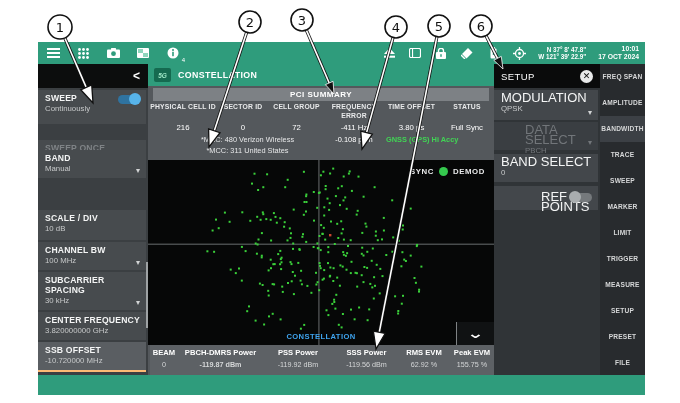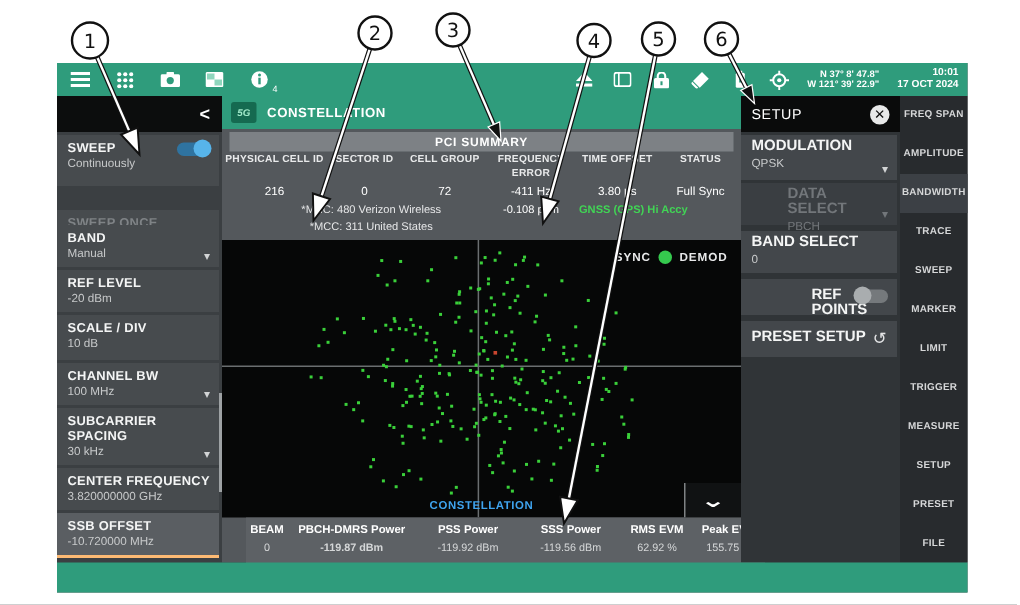--- a/index.html
+++ b/index.html
@@ -54,35 +54,35 @@
 
   .plot { position:absolute; left:0; top:96px; width:346px; height:185px; background:#060707; }
   .plot svg { position:absolute; left:0; top:0; }
   .syncrow { position:absolute; right:9px; top:7px; display:flex; align-items:center; gap:5px; }
   .syncrow .st { color:#e8e9ea; font-size:7.8px; font-weight:bold; letter-spacing:.6px; }
   .led { width:9px; height:9px; border-radius:50%; background:#35c94e; }
   .caption { position:absolute; left:0; right:0; bottom:4px; text-align:center; color:#3fa4ef; font-size:7.6px; font-weight:bold; letter-spacing:.4px; }
   .chevbtn { position:absolute; right:0; bottom:0; width:38px; height:23px; background:#101213; border-left:1px solid #7e8284; display:flex; align-items:center; justify-content:center; }
   .chevbtn span { color:#fff; font-size:13px; font-weight:bold; line-height:10px; transform:scaleX(1.6); }
 
-  .meas { position:absolute; left:16px; top:281px; width:346px; height:31px; background:#5d6165; }
+  .meas { position:absolute; left:2px; top:281px; width:346px; height:31px; background:#5d6165; }
   .meas-head, .meas-vals { position:absolute; left:0; width:346px; display:flex; }
   .meas-head { top:3px; }
   .meas-vals { top:15px; }
   .meas-head div { color:#fff; font-size:7.6px; font-weight:bold; text-align:center; }
   .meas-vals div { color:#d5d7d8; font-size:7.2px; text-align:center; }
   .m0{width:28px;} .m1{width:85px;font-weight:bold;} .m2{width:70px;} .m3{width:67px;} .m4{width:48px;} .m5{width:48px;}
 
   
   .setup { position:absolute; left:456px; top:22px; width:106px; height:311px; background:#303437; }
   .setup-head { position:absolute; left:0; top:0; width:106px; height:24px; background:#0a0b0b; display:flex; align-items:center; padding:0 7px; }
   .setup-head .t { color:#fff; font-size:9.5px; letter-spacing:.4px; }
   .closex { margin-left:auto; width:13px; height:13px; border-radius:50%; background:#e8e9e9; color:#0a0b0b; font-size:9px; font-weight:bold; display:flex; align-items:center; justify-content:center; line-height:13px; }
   .stile { position:absolute; left:0; width:104px; background:#43474b; padding:3px 6px 2px 7px; }
-  .stile .lbl { color:#f4f5f5; font-size:10px; font-weight:bold; line-height:10px; }
+  .stile .lbl { color:#f4f5f5; font-size:13px; font-weight:normal; line-height:10px; }
   .stile .val { color:#c7c9ca; font-size:7.8px; line-height:9.5px; margin-top:1px; }
   .stile.disabled { background:#3a3e42; }
   .stile.disabled .lbl, .stile.disabled .val { color:#72767a; }
   .reset-ic { position:absolute; right:7px; top:7px; color:#e4e5e6; font-size:11px; line-height:11px; }
 
   
   .rmenu { position:absolute; left:562px; top:22px; width:45px; height:311px; background:#282b2e; display:flex; flex-direction:column; }
   .rmenu .mi { flex:1; display:flex; align-items:center; justify-content:center; color:#d6d7d8; font-size:6.6px; font-weight:bold; letter-spacing:.2px; text-align:center; }
   .rmenu .mi.active { background:#3c4045; }
 
@@ -206,24 +206,20 @@
       <div class="val">Continuously</div>
       <span class="toggle on"></span>
     </div>
     <div class="tile disabled" style="top:76px;height:22px;">
       <div class="lbl">SWEEP ONCE</div>
     </div>
     <div class="tile" style="top:86px;height:28px;">
       <div class="lbl">BAND</div>
       <div class="val">Manual</div>
       <span class="caret">▾</span>
-    </div>
-    <div class="tile" style="top:116px;height:28px;">
-      <div class="lbl">REF LEVEL</div>
-      <div class="val">-20 dBm</div>
     </div>
     <div class="tile" style="top:146px;height:30px;">
       <div class="lbl">SCALE / DIV</div>
       <div class="val">10 dB</div>
     </div>
     <div class="tile" style="top:178px;height:28px;">
       <div class="lbl">CHANNEL BW</div>
       <div class="val">100 MHz</div>
       <span class="caret">▾</span>
     </div>
@@ -582,24 +578,20 @@
       <span class="caret" style="color:#72767a;">▾</span>
     </div>
     <div class="stile" style="top:90px;height:28px;">
       <div class="lbl">BAND SELECT</div>
       <div class="val">0</div>
     </div>
     <div class="stile" style="top:122px;height:24px;">
       <div class="lbl" style="margin-top:3px;padding-left:40px;">REF POINTS</div>
       <span class="toggle off" style="top:7px;"></span>
     </div>
-    <div class="stile" style="top:150px;height:24px;">
-      <div class="lbl" style="margin-top:3px;">PRESET SETUP</div>
-      <span class="reset-ic">↺</span>
-    </div>
   </div>
 
   <div class="rmenu" id="rmenu">
     <div class="mi">FREQ SPAN</div>
     <div class="mi">AMPLITUDE</div>
     <div class="mi active">BANDWIDTH</div>
     <div class="mi">TRACE</div>
     <div class="mi">SWEEP</div>
     <div class="mi">MARKER</div>
     <div class="mi">LIMIT</div>

